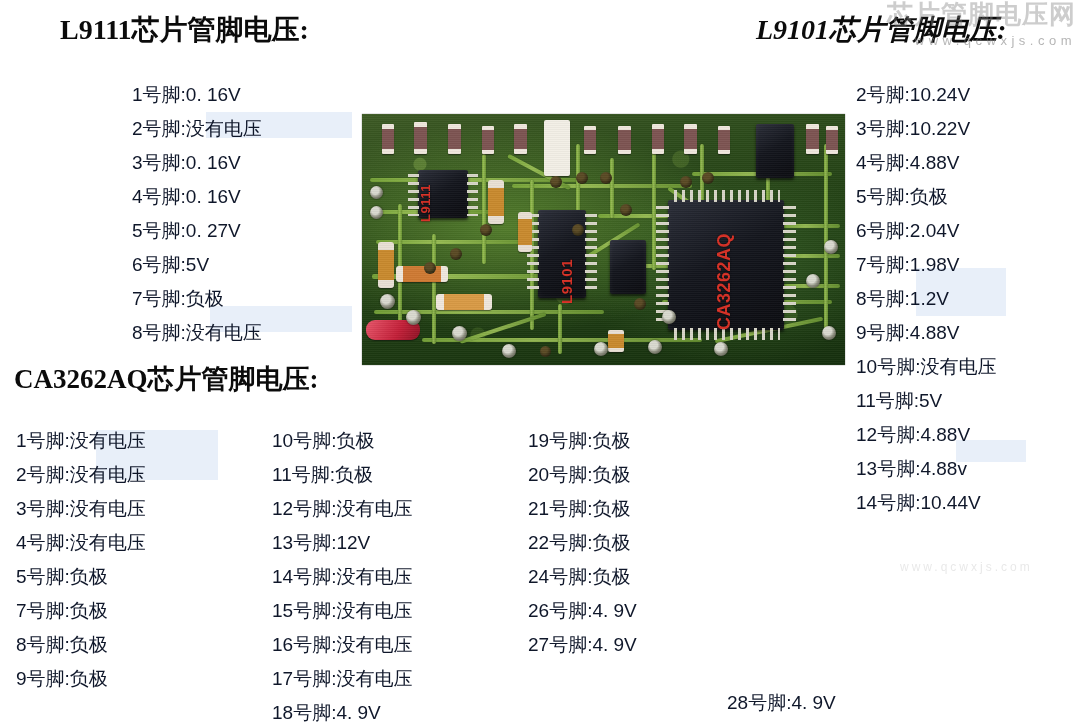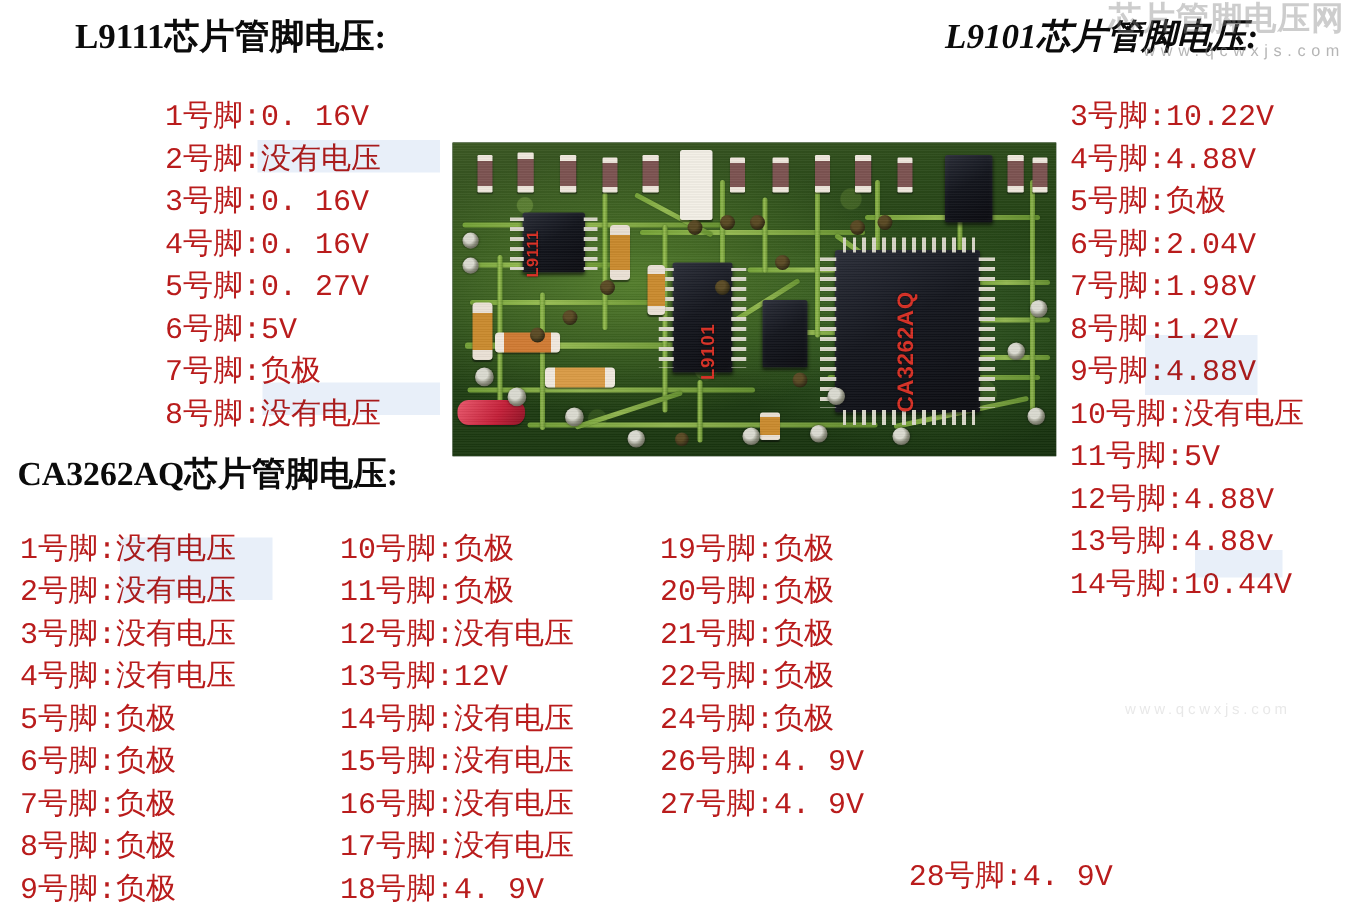--- a/index.html
+++ b/index.html
@@ -33,24 +33,24 @@
     white-space: nowrap;
     line-height: 1;
   }
   #title-l9111 { left: 60px;  top: 16px; }
   #title-l9101 { left: 756px; top: 16px; font-style: italic; }
   #title-ca3262 { left: 14px; top: 366px; font-size: 27px; }
 
   
   .pin-list {
     position: absolute;
-    font-family: Liberation Mono, monospace;
-    font-size: 24px;
+    font-family: Liberation Sans, sans-serif;
+    font-size: 19px;
     line-height: 34px;
-    color: #b91c1c;
+    color: #0f172a;
     white-space: nowrap;
   }
   .pin-row {
     white-space: nowrap;
     height: 34px;
   }
   .pin-row .pin-label,
   .pin-row .pin-value {
     display: inline;
   }
@@ -252,20 +252,21 @@
       <div class="pin-row"><span class="pin-label">4号脚:</span><span class="pin-value">0. 16V</span></div>
       <div class="pin-row"><span class="pin-label">5号脚:</span><span class="pin-value">0. 27V</span></div>
       <div class="pin-row"><span class="pin-label">6号脚:</span><span class="pin-value">5V</span></div>
       <div class="pin-row"><span class="pin-label">7号脚:</span><span class="pin-value">负极</span></div>
       <div class="pin-row"><span class="pin-label">8号脚:</span><span class="pin-value">没有电压</span></div>
     </div>
 
   <div class="chip-title" id="title-l9101">L9101芯片管脚电压:</div>
 
   <div class="pin-list" id="list-l9101">
+      <div class="pin-row"><span class="pin-label">2号脚:</span><span class="pin-value">10.24V</span></div>
       <div class="pin-row"><span class="pin-label">3号脚:</span><span class="pin-value">10.22V</span></div>
       <div class="pin-row"><span class="pin-label">4号脚:</span><span class="pin-value">4.88V</span></div>
       <div class="pin-row"><span class="pin-label">5号脚:</span><span class="pin-value">负极</span></div>
       <div class="pin-row"><span class="pin-label">6号脚:</span><span class="pin-value">2.04V</span></div>
       <div class="pin-row"><span class="pin-label">7号脚:</span><span class="pin-value">1.98V</span></div>
       <div class="pin-row"><span class="pin-label">8号脚:</span><span class="pin-value">1.2V</span></div>
       <div class="pin-row"><span class="pin-label">9号脚:</span><span class="pin-value">4.88V</span></div>
       <div class="pin-row"><span class="pin-label">10号脚:</span><span class="pin-value">没有电压</span></div>
       <div class="pin-row"><span class="pin-label">11号脚:</span><span class="pin-value">5V</span></div>
       <div class="pin-row"><span class="pin-label">12号脚:</span><span class="pin-value">4.88V</span></div>
@@ -274,21 +275,20 @@
     </div>
 
   <div class="chip-title" id="title-ca3262">CA3262AQ芯片管脚电压:</div>
 
   <div class="pin-list" id="list-ca-c1">
       <div class="pin-row"><span class="pin-label">1号脚:</span><span class="pin-value">没有电压</span></div>
       <div class="pin-row"><span class="pin-label">2号脚:</span><span class="pin-value">没有电压</span></div>
       <div class="pin-row"><span class="pin-label">3号脚:</span><span class="pin-value">没有电压</span></div>
       <div class="pin-row"><span class="pin-label">4号脚:</span><span class="pin-value">没有电压</span></div>
       <div class="pin-row"><span class="pin-label">5号脚:</span><span class="pin-value">负极</span></div>
-      <div class="pin-row"><span class="pin-label">6号脚:</span><span class="pin-value">负极</span></div>
       <div class="pin-row"><span class="pin-label">7号脚:</span><span class="pin-value">负极</span></div>
       <div class="pin-row"><span class="pin-label">8号脚:</span><span class="pin-value">负极</span></div>
       <div class="pin-row"><span class="pin-label">9号脚:</span><span class="pin-value">负极</span></div>
     </div>
   <div class="pin-list" id="list-ca-c2">
       <div class="pin-row"><span class="pin-label">10号脚:</span><span class="pin-value">负极</span></div>
       <div class="pin-row"><span class="pin-label">11号脚:</span><span class="pin-value">负极</span></div>
       <div class="pin-row"><span class="pin-label">12号脚:</span><span class="pin-value">没有电压</span></div>
       <div class="pin-row"><span class="pin-label">13号脚:</span><span class="pin-value">12V</span></div>
       <div class="pin-row"><span class="pin-label">14号脚:</span><span class="pin-value">没有电压</span></div>

